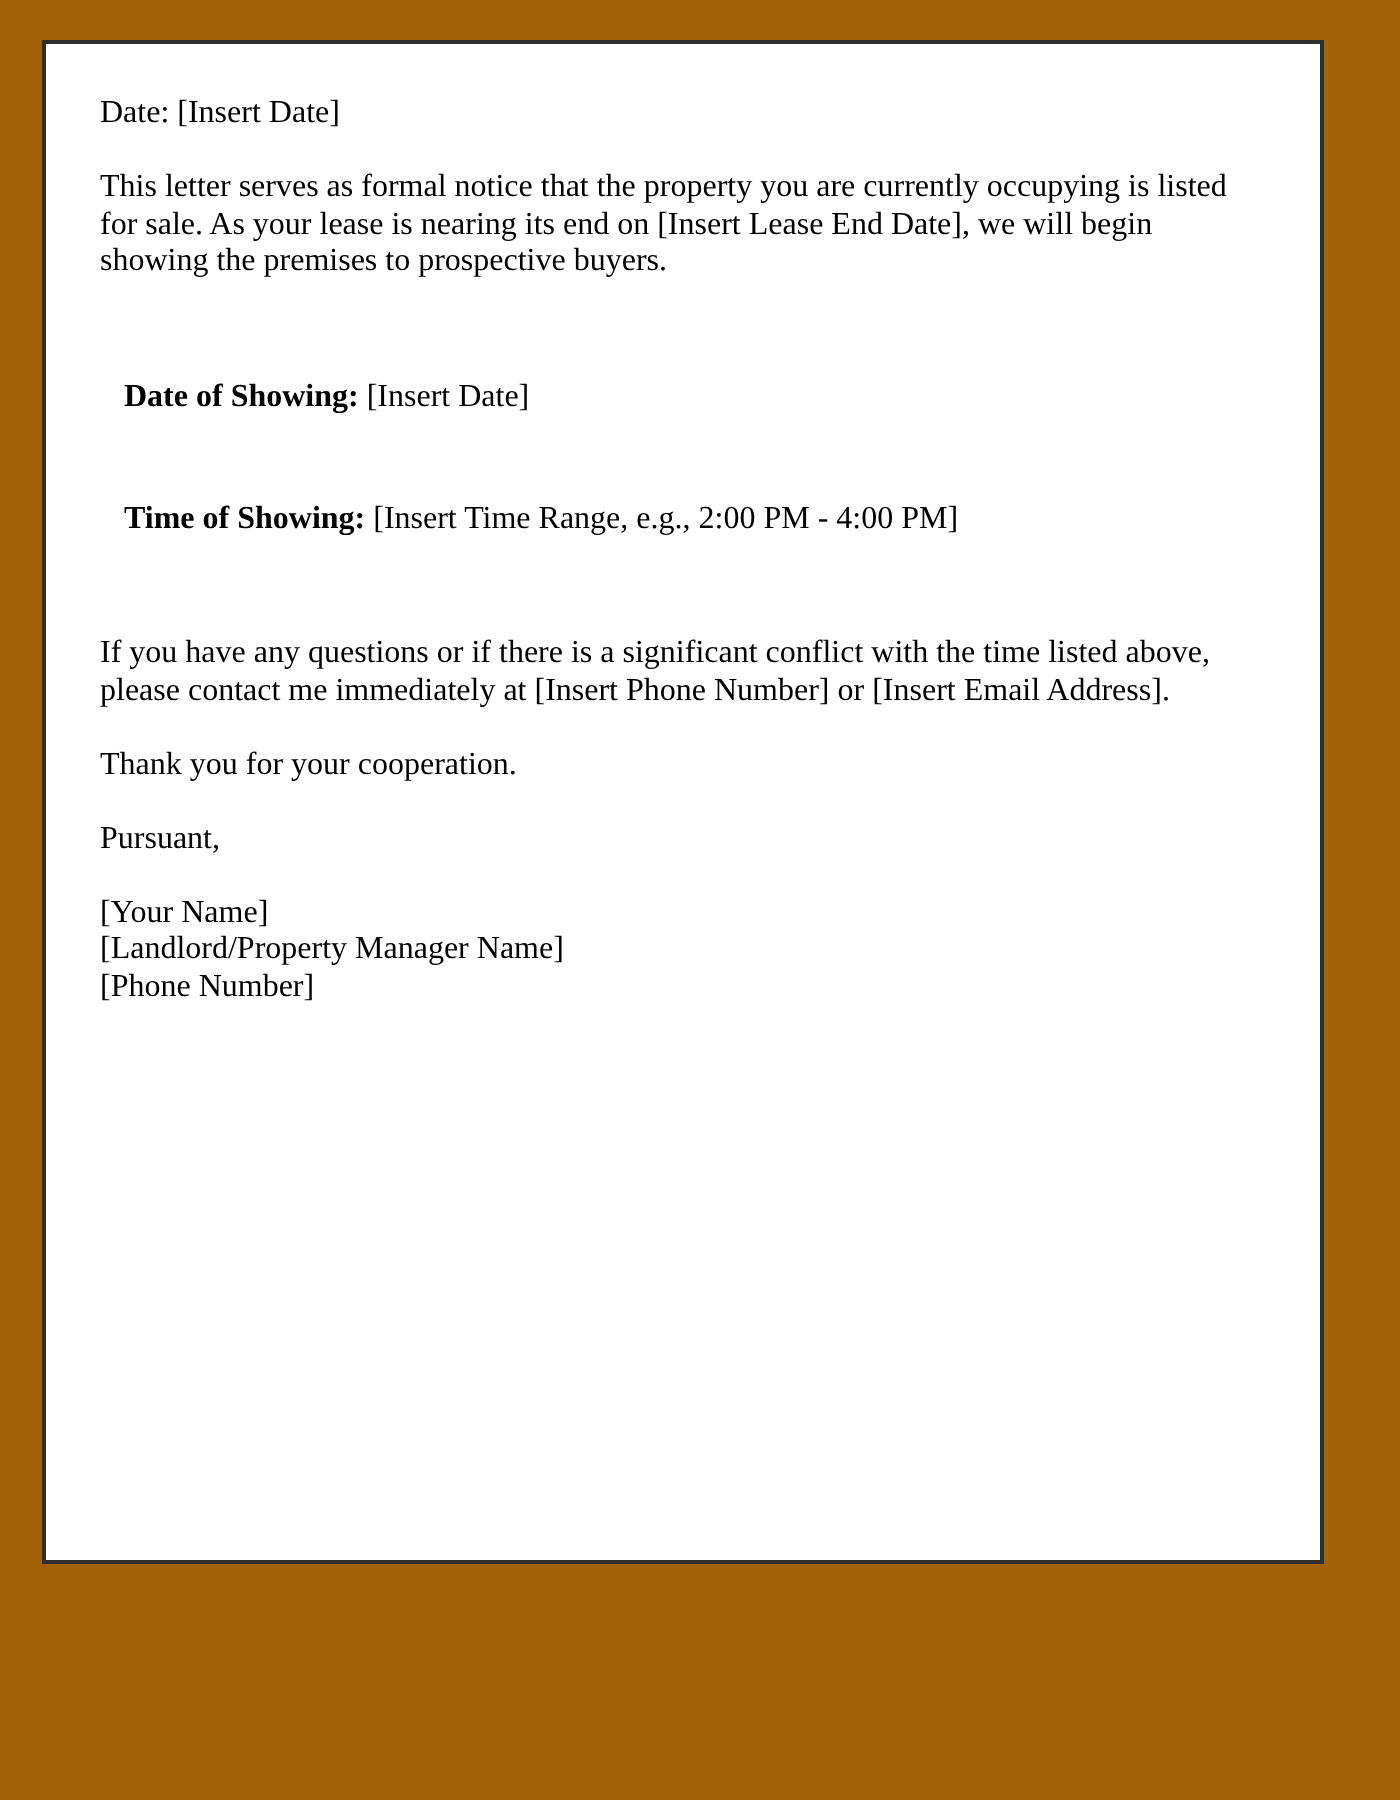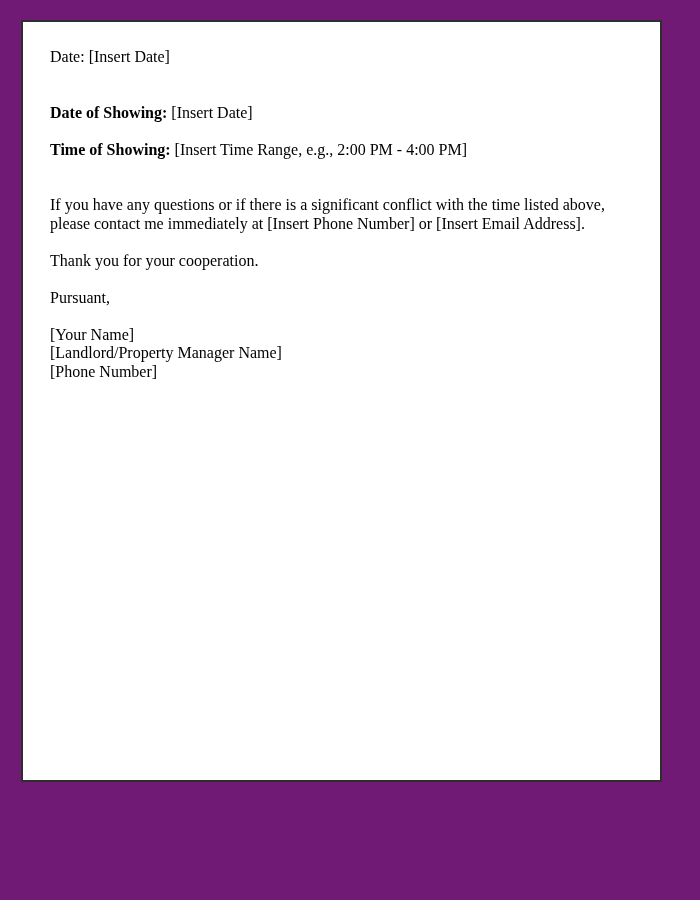--- a/index.html
+++ b/index.html
@@ -4,21 +4,21 @@
 <style>
   html, body {
     margin: 0;
     padding: 0;
     background: #ffffff;
   }
   .canvas {
     position: relative;
     width: 700px;
     height: 900px;
-    background: #701a75;
+    background: #a16207;
     overflow: hidden;
   }
   .letter-frame {
     position: absolute;
     left: 21px;
     top: 20px;
     width: 641px;
     height: 762px;
     box-sizing: border-box;
     border: 2px solid #2e2e2e;
@@ -30,38 +30,41 @@
     font-family: "Liberation Serif", "DejaVu Serif", serif;
     font-size: 16px;
     line-height: 18.5px;
     color: #000000;
   }
   .para {
     margin: 0 0 18.5px 0;
     white-space: pre-line; 
   }
   .line {
-    margin: 0;
+    margin: 12px;
     white-space: pre-line;
   }
   .bold {
     font-weight: bold;
   }
 </style>
 </head>
 <body>
 
 <div class="canvas">
   <div class="letter-frame">
     <div class="letter-body">
 
       <p class="para">Date: [Insert Date]</p>
 
 
 
+      <p class="para">This letter serves as formal notice that the property you are currently occupying is listed
+for sale. As your lease is nearing its end on [Insert Lease End Date], we will begin
+showing the premises to prospective buyers.</p>
 
 
       <div class="para">
         <p class="line"><span class="bold">Date of Showing:</span> <span>[Insert Date]</span></p>
         <p class="line"><span class="bold">Time of Showing:</span> <span>[Insert Time Range, e.g., 2:00 PM - 4:00 PM]</span></p>
       </div>
 
 
       <p class="para">If you have any questions or if there is a significant conflict with the time listed above,
 please contact me immediately at [Insert Phone Number] or [Insert Email Address].</p>

